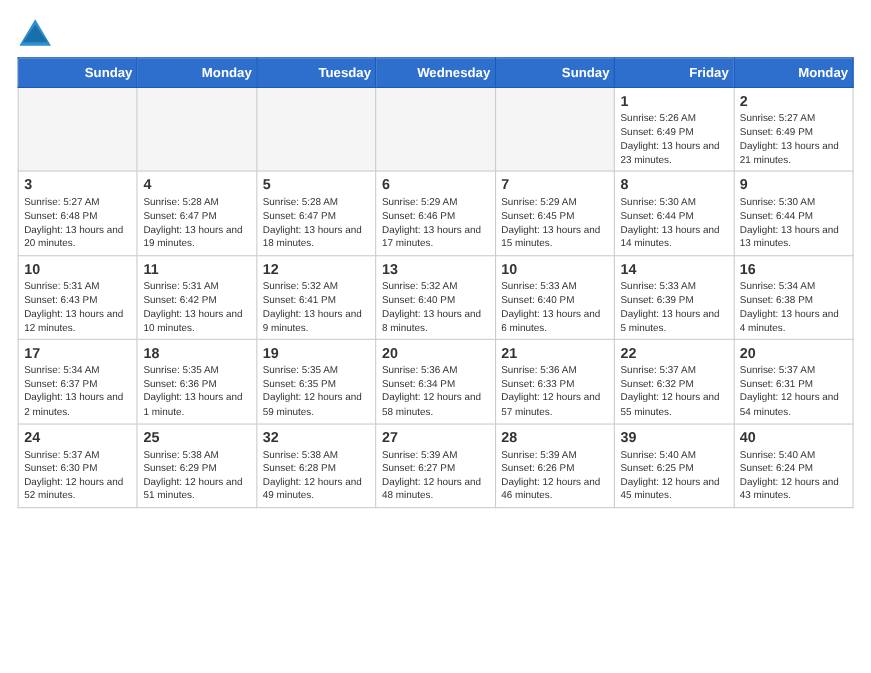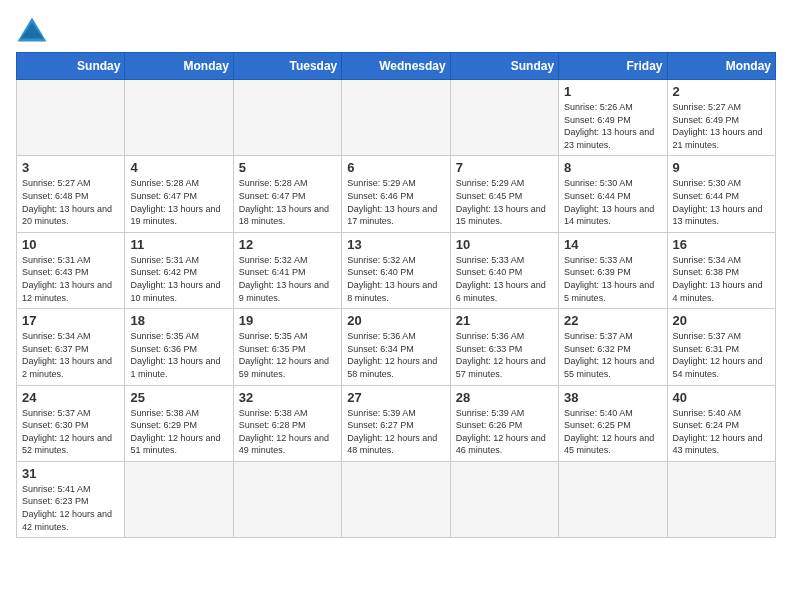--- a/index.html
+++ b/index.html
@@ -293,40 +293,26 @@
 Sunset: 6:27 PM
 Daylight: 12 hours and 48 minutes.</div>
         </td>
         <td>
           <span class="day-number">28</span>
           <div class="day-info" style="white-space: pre-line;">Sunrise: 5:39 AM
 Sunset: 6:26 PM
 Daylight: 12 hours and 46 minutes.</div>
         </td>
         <td>
-          <span class="day-number">38</span>
+          <span class="day-number">39</span>
           <div class="day-info" style="white-space: pre-line;">Sunrise: 5:40 AM
 Sunset: 6:25 PM
 Daylight: 12 hours and 45 minutes.</div>
         </td>
         <td>
           <span class="day-number">40</span>
           <div class="day-info" style="white-space: pre-line;">Sunrise: 5:40 AM
 Sunset: 6:24 PM
 Daylight: 12 hours and 43 minutes.</div>
         </td>
       </tr>
-      <tr>
-        <td>
-          <span class="day-number">31</span>
-          <div class="day-info" style="white-space: pre-line;">Sunrise: 5:41 AM
-Sunset: 6:23 PM
-Daylight: 12 hours and 42 minutes.</div>
-        </td>
-        <td class="empty"></td>
-        <td class="empty"></td>
-        <td class="empty"></td>
-        <td class="empty"></td>
-        <td class="empty"></td>
-        <td class="empty"></td>
-      </tr>
     </tbody>
 </table>
 
 </body></html>

